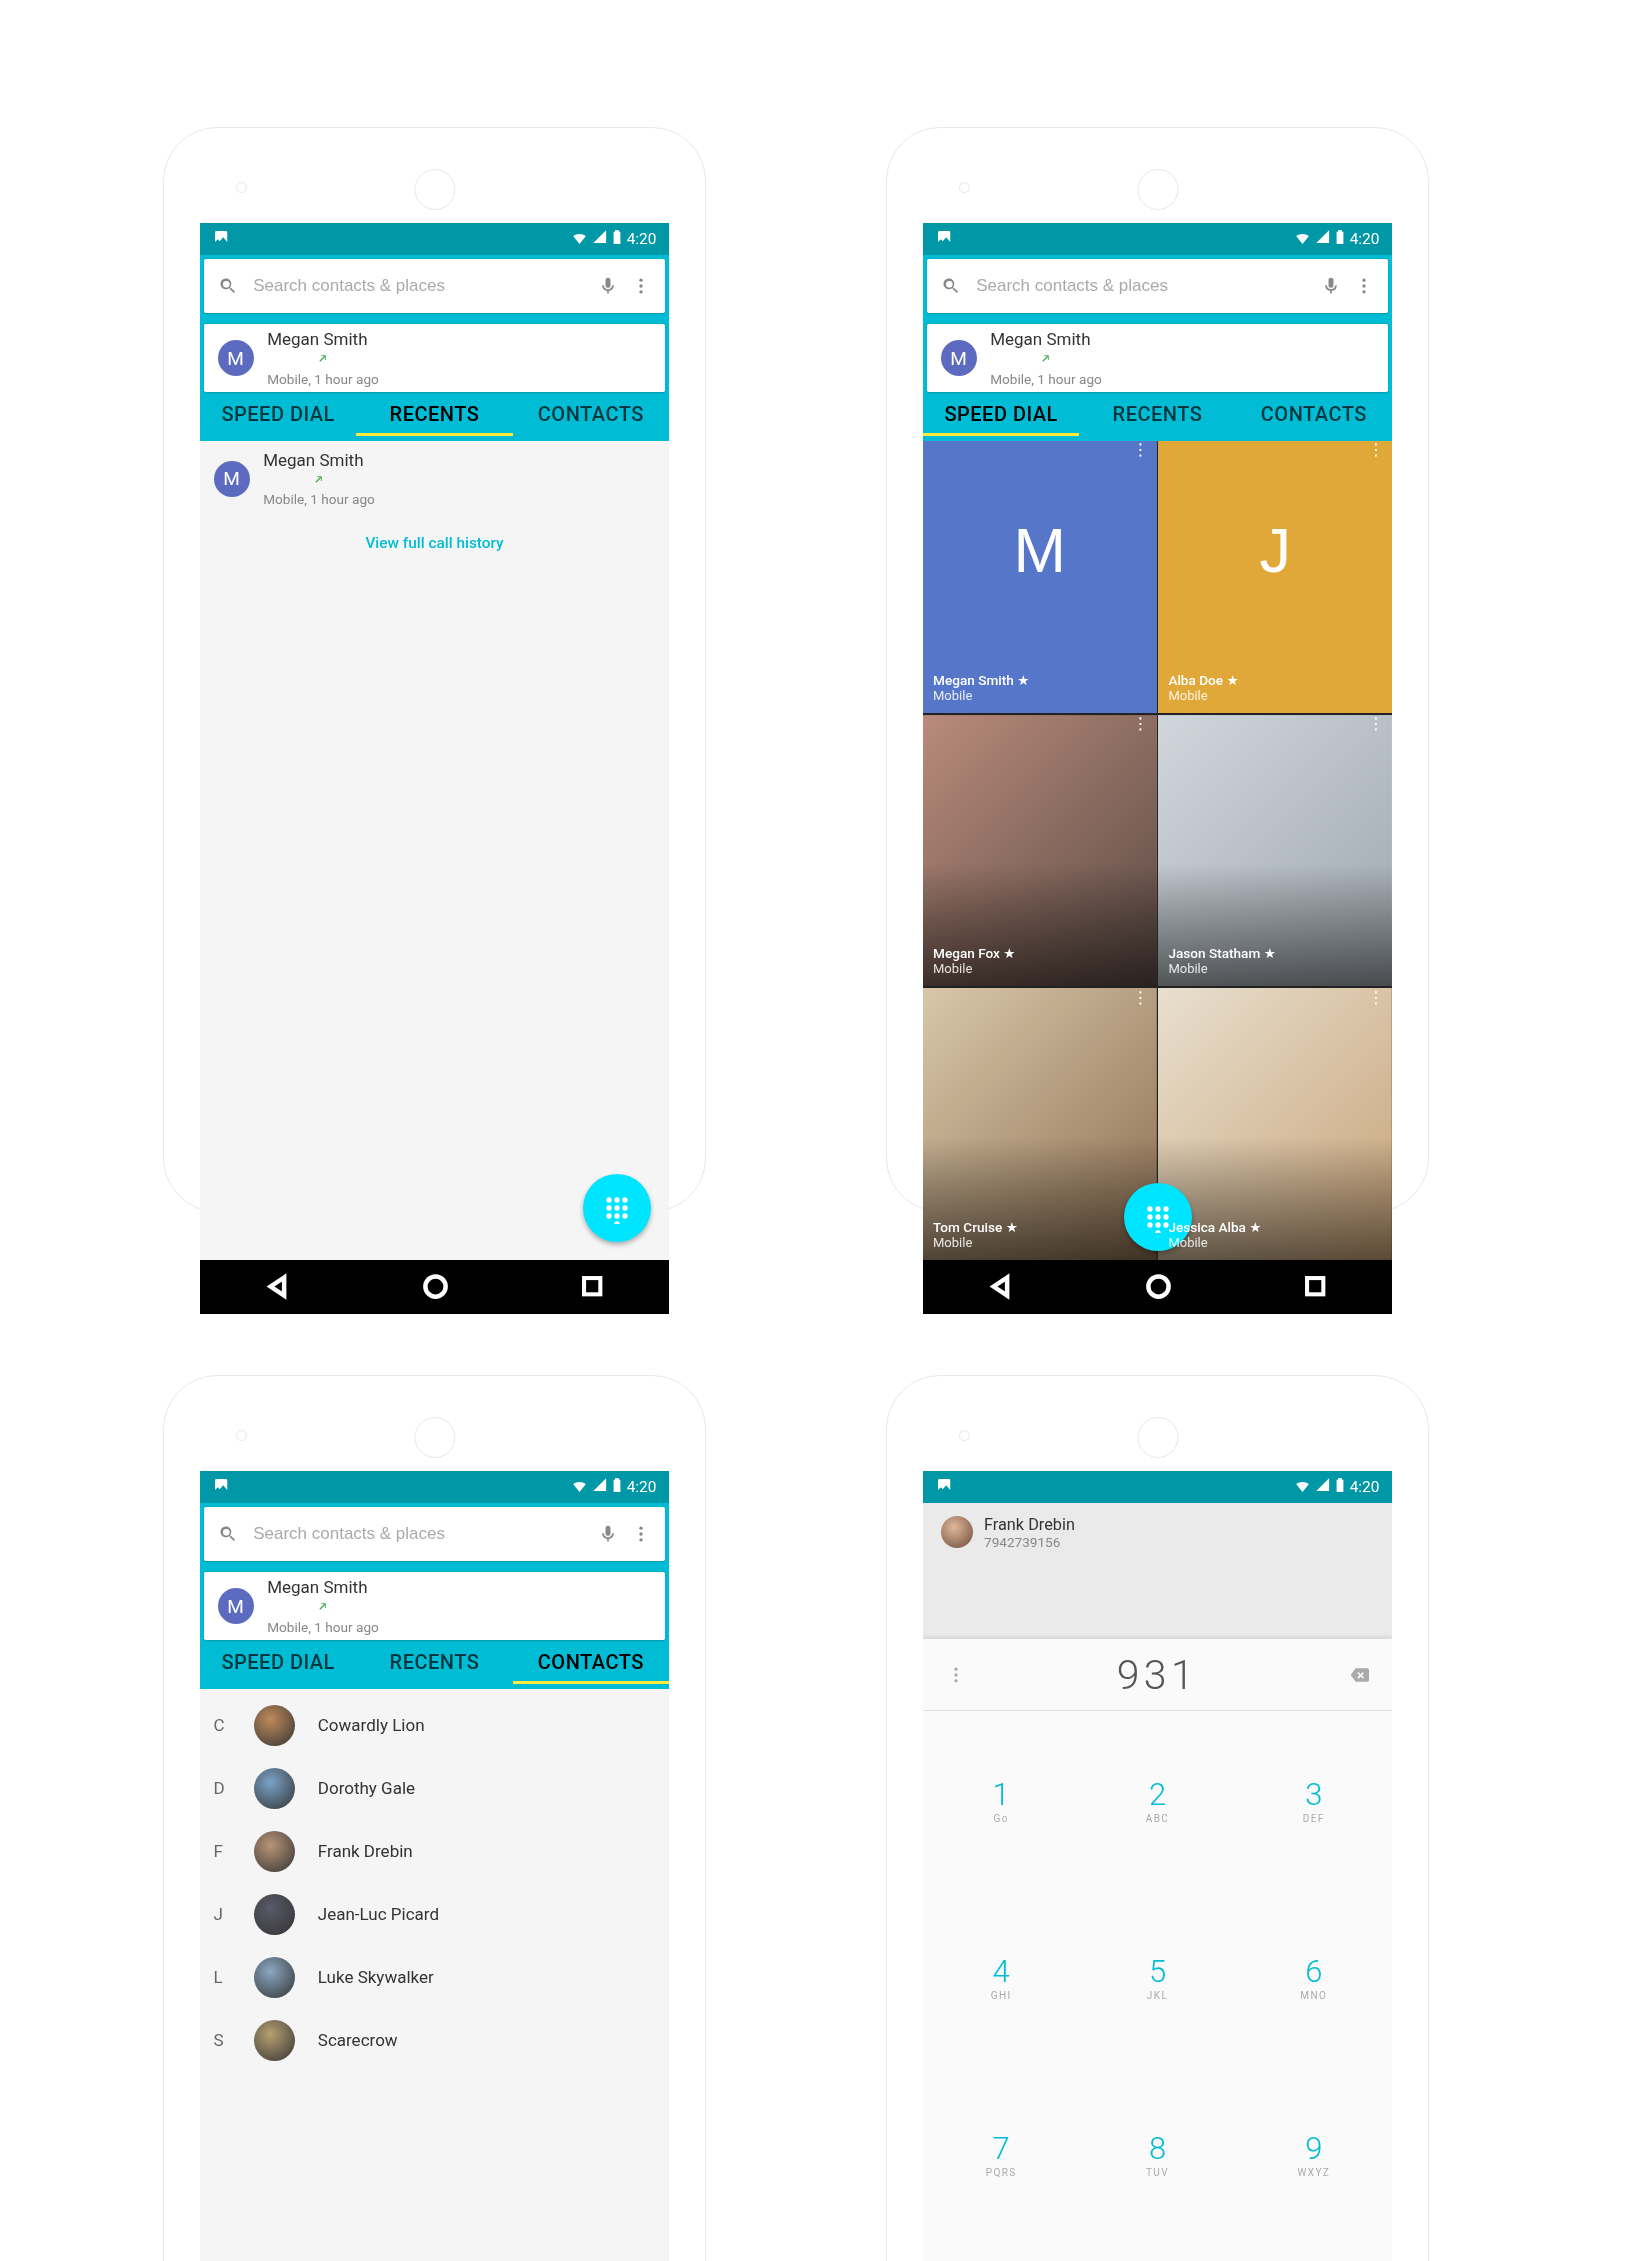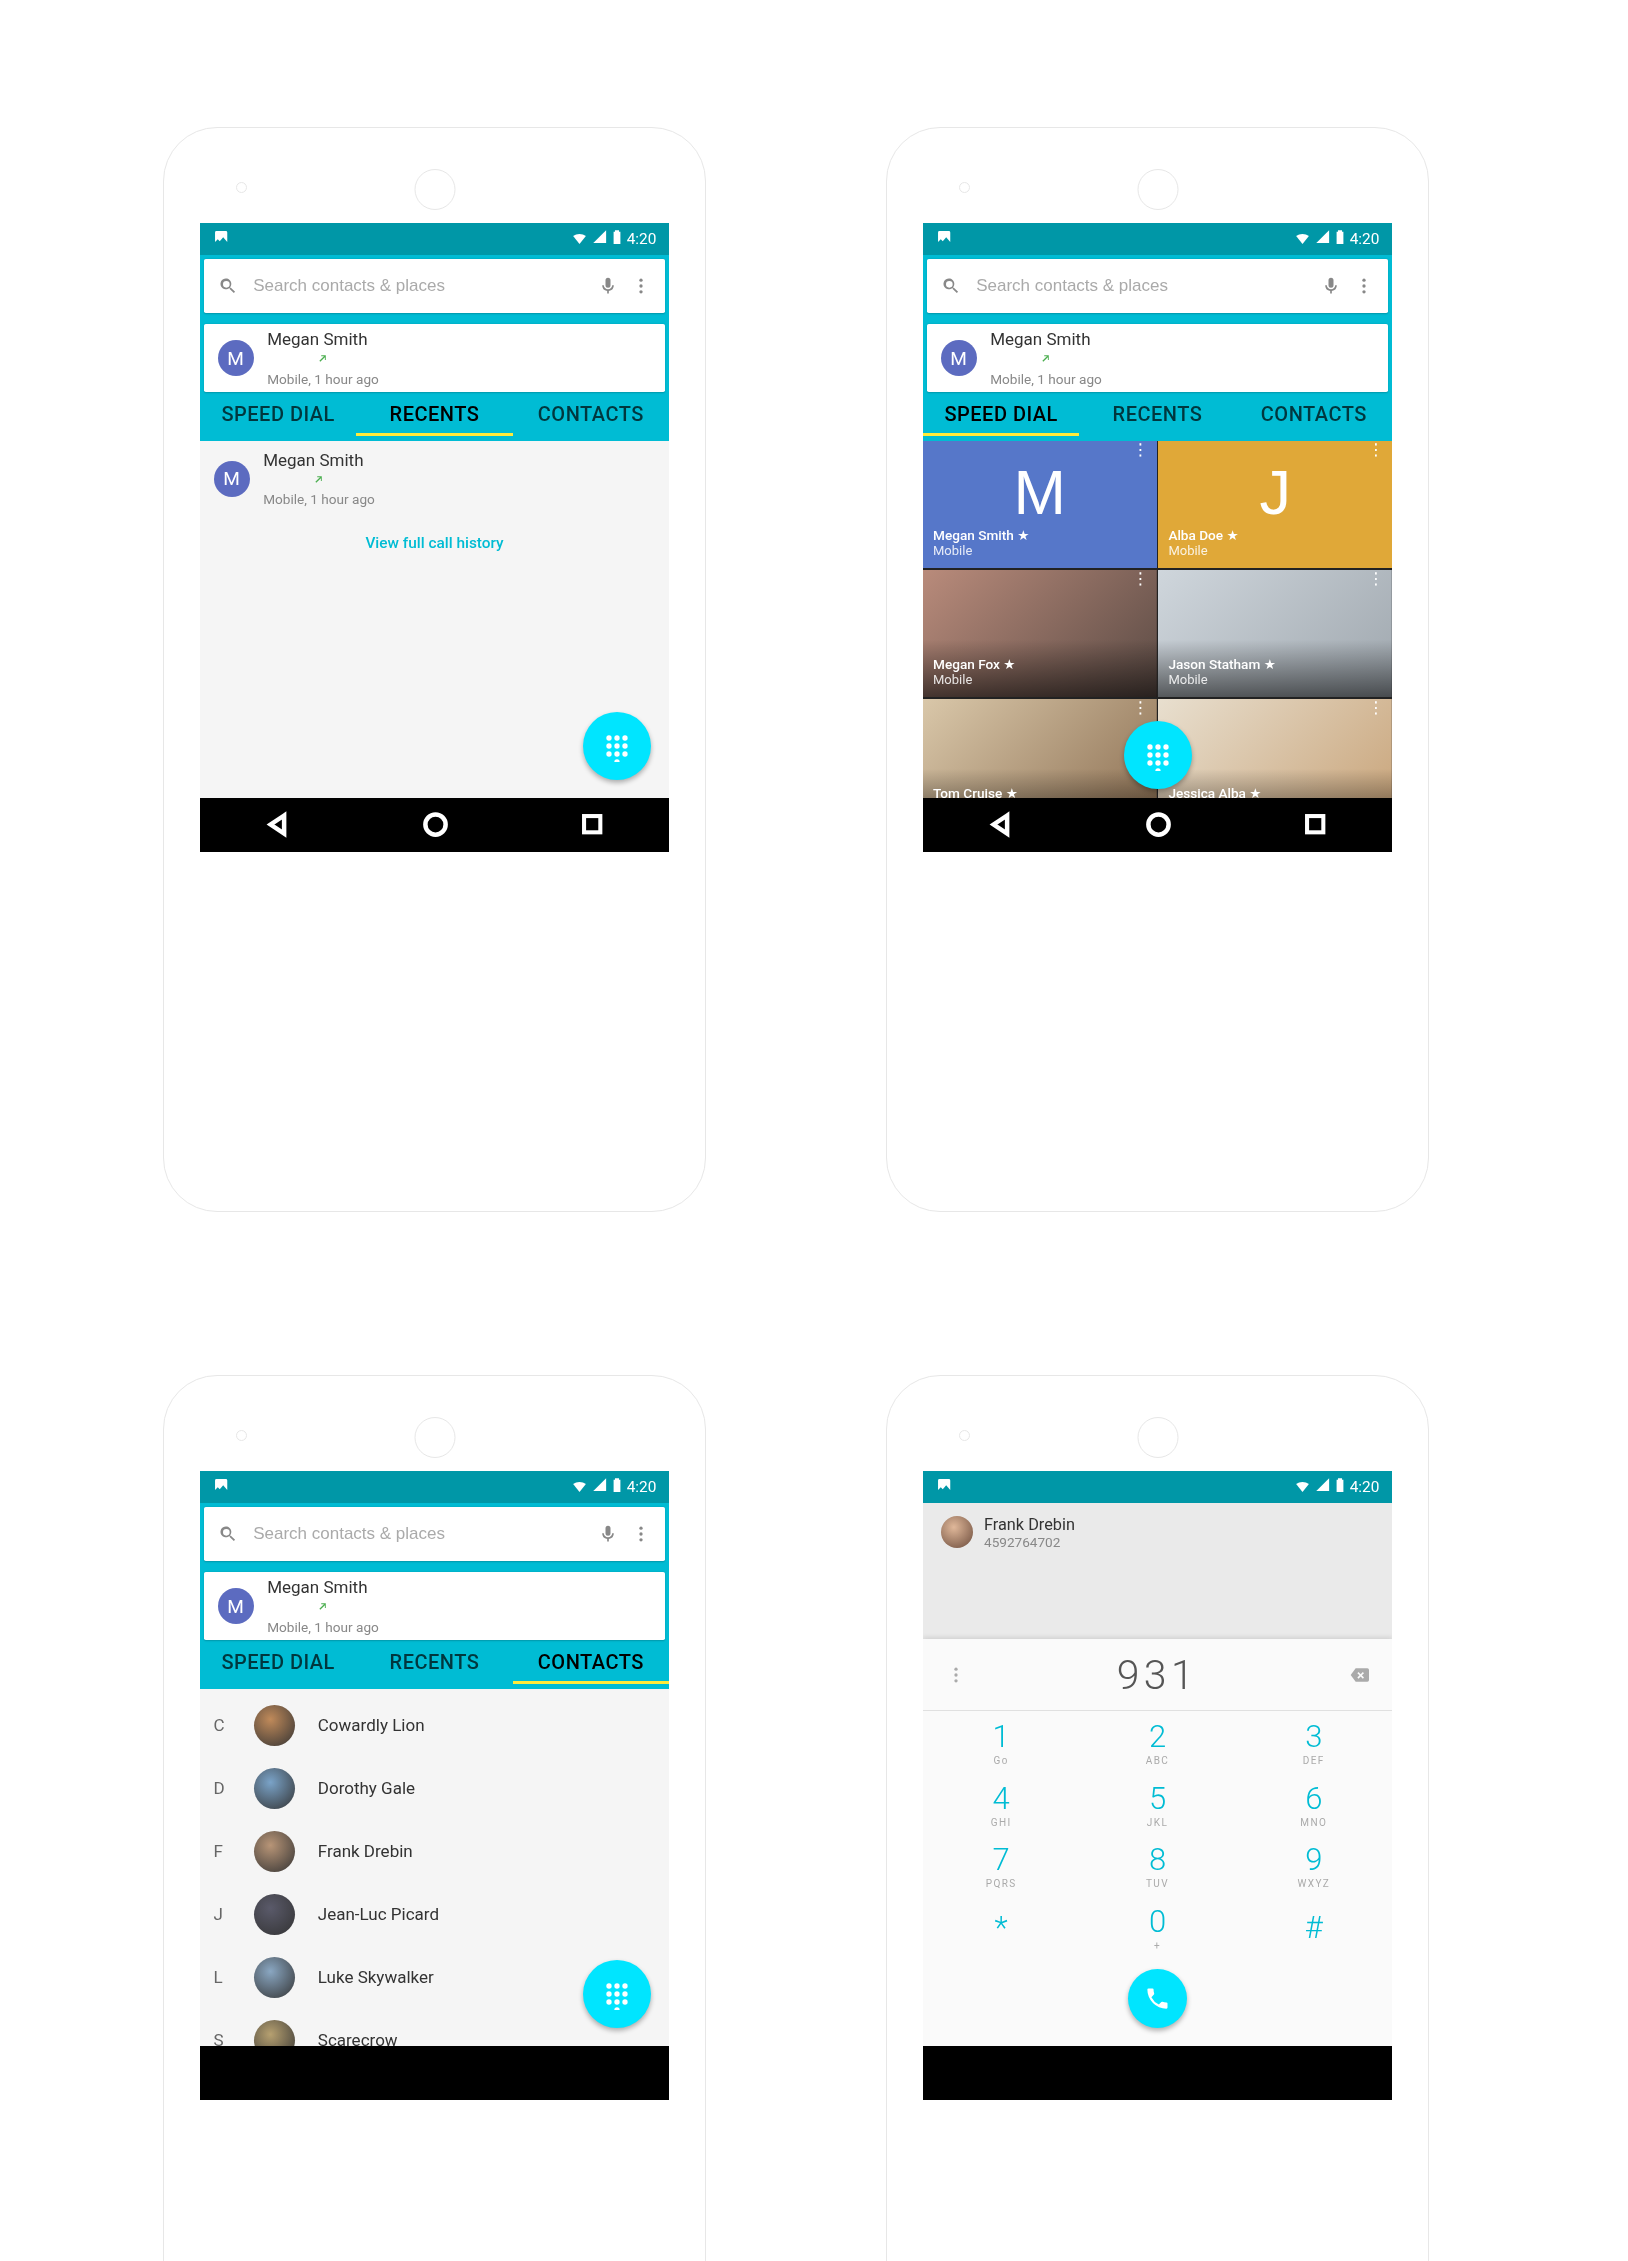--- a/index.html
+++ b/index.html
@@ -1,21 +1,21 @@
 <!DOCTYPE html>
 <html style="font-size:7.2px"><head>
 <meta charset="utf-8">
 <style>
   html,body{margin:0;padding:0;background:#fff;font-family:Roboto,Helvetica,Arial,sans-serif;}
   *{box-sizing:border-box;}
   .canvas{width:1629px;height:2576px;position:relative;background:#fff;}
   .phone{position:absolute;width:543px;height:1085px;border:1.4px solid #e7e7e7;border-radius:54px;background:#fff;}
   .speaker{position:absolute;top:41px;left:50%;transform:translateX(-50%);width:41px;height:41px;border:1.4px solid #e7e7e7;border-radius:50%;}
   .camdot{position:absolute;top:54px;left:72px;width:11px;height:11px;border:1.4px solid #e7e7e7;border-radius:50%;}
-  .screen{position:absolute;top:95px;left:36px;right:36px;height:629px;background:#00bcd4;display:flex;flex-direction:column;overflow:hidden;}
+  .screen{position:absolute;top:95px;left:36px;right:36px;height:1091px;background:#00bcd4;display:flex;flex-direction:column;overflow:hidden;}
   .statusbar{height:32px;background:#0097a7;color:#fff;display:flex;align-items:center;padding:0 12.7px;font-size:15.4px;justify-content:space-between;}
   .statusbar .icons{display:flex;gap:4.5px;align-items:center;}
   .statusbar svg{fill:#fff;}
   .teal-area{padding:4px;}
   .search-card{background:#fff;border-radius:1.8px;height:54px;display:flex;align-items:center;padding:0 13.6px;gap:13.6px;box-shadow:0 0.9px 1.8px rgba(0,0,0,.2);}
   .search-card input{flex:1;border:none;font-size:17px;outline:none;color:#999;}
   .search-card input::placeholder{color:#aaa;}
   .icon{width:20px;height:20px;display:flex;align-items:center;justify-content:center;}
   .icon svg{width:100%;height:100%;}
   .call-card{margin-top:11px;background:#fff;border-radius:1.8px;height:68px;display:flex;align-items:center;padding:0 13.6px;gap:13.6px;box-shadow:0 0.9px 1.8px rgba(0,0,0,.2);}
@@ -435,21 +435,21 @@
                 <path d="M3 2h6v2h2v18H1V4h2z"></path>
               </svg></span>
         <span>4:20</span>
       </span>
     </div>
     <div class="dialer-top">
       <div class="dialer-contact">
         <div class="pic" style="background:radial-gradient(circle at 40% 35%,#e0b89a,#6a4a3a);"></div>
         <div class="dinfo">
           <span class="dn">Frank Drebin</span>
-          <span class="dp">4592764702</span>
+          <span class="dp">7942739156</span>
         </div>
       </div>
     </div>
     <div class="dialpad-card">
       <div class="input-row">
         <span class="icon">
               <svg viewBox="0 0 24 24" fill="#aaa">
                 <circle cx="12" cy="5" r="2"></circle>
                 <circle cx="12" cy="12" r="2"></circle>
                 <circle cx="12" cy="19" r="2"></circle>

